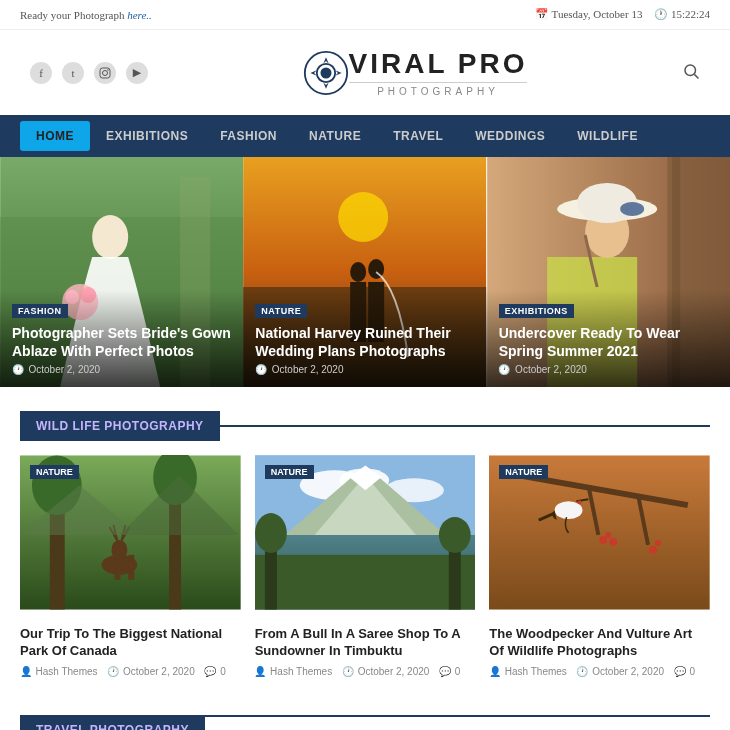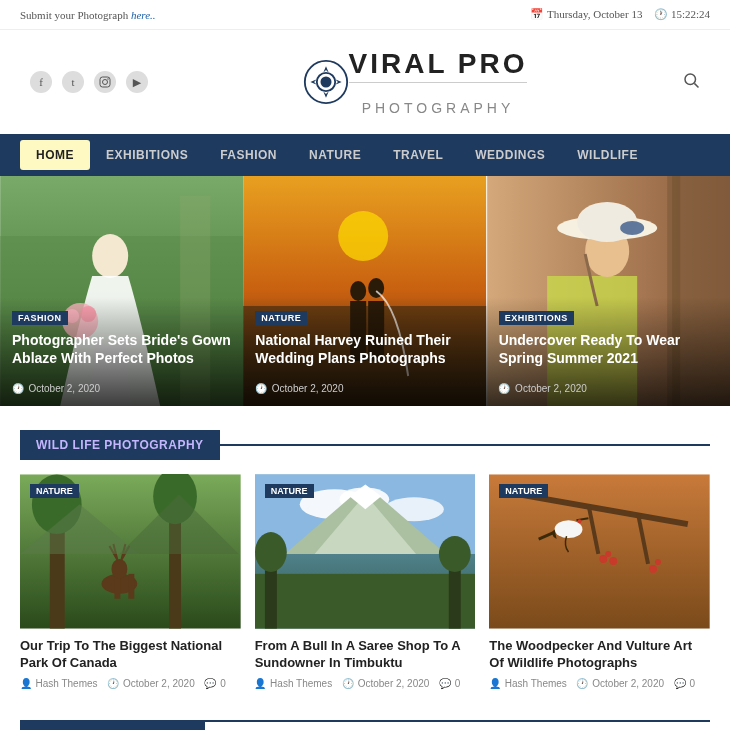--- a/index.html
+++ b/index.html
@@ -20,34 +20,34 @@
     }
     .social-icons { display: flex; gap: 10px; }
     .social-icon {
       width: 22px; height: 22px; border-radius: 50%; background: #ddd;
       display: flex; align-items: center; justify-content: center;
       font-size: 11px; color: #555; cursor: pointer;
     }
     .logo { display: flex; align-items: center; text-align: center; }
     .logo-text { display: flex; flex-direction: column; }
     .logo-title { font-size: 28px; font-weight: 700; letter-spacing: 3px; color: #222; font-family: Arial, sans-serif; }
-    .logo-subtitle { font-size: 14px; letter-spacing: 4px; color: #888; font-family: Arial, sans-serif; border-top: 1px solid #ccc; padding-top: 17px; margin-top: 2px; }
+    .logo-subtitle { font-size: 10px; letter-spacing: 4px; color: #888; font-family: Arial, sans-serif; border-top: 1px solid #ccc; padding-top: 3px; margin-top: 2px; }
     .search-icon-wrap { cursor: pointer; font-size: 16px; color: #555; }
 
     
     .nav {
       background: #1e3a5f; display: flex; align-items: center; padding: 0 20px;
     }
     .nav-item {
       padding: 14px 16px; color: #ccc; font-size: 12px; font-weight: 600;
       letter-spacing: 0.5px; cursor: pointer; font-family: Arial, sans-serif;
       text-transform: uppercase;
     }
     .nav-item.active {
-      background: #fef9c3; color: #222; border-radius: 3px; padding: 8px 16px;
+      background: #0ea5e9; color: #222; border-radius: 3px; padding: 8px 16px;
       margin: 5px 0;
     }
 
     
     .featured-grid {
       display: grid; grid-template-columns: 1fr 1fr 1fr;
       gap: 0; margin: 0;
     }
     .featured-item {
       position: relative; overflow: hidden; height: 230px; cursor: pointer;
@@ -63,21 +63,21 @@
     .tag {
       display: inline-block; background: #1e3a5f; color: #fff;
       font-size: 9px; font-weight: 700; padding: 2px 6px; margin-bottom: 6px;
       font-family: Arial, sans-serif; text-transform: uppercase; letter-spacing: 0.5px;
     }
     .tag.fashion { background: #1e3a5f; }
     .tag.nature { background: #1e3a5f; }
     .tag.exhibitions { background: #1e3a5f; }
     .featured-title {
       color: #fff; font-size: 14px; font-weight: 700; line-height: 1.3;
-      font-family: Arial, sans-serif; margin-bottom: 16px;
+      font-family: Arial, sans-serif; margin-bottom: 4px;
     }
     .featured-date { color: #ccc; font-size: 10px; font-family: Arial, sans-serif; }
     .featured-date span { margin-right: 4px; }
 
     
     .section-heading {
       display: flex; align-items: center; margin: 24px 20px 14px;
     }
     .section-heading-label {
       background: #1e3a5f; color: #c4b5fd; font-size: 12px; font-weight: 700;
@@ -93,21 +93,21 @@
       display: grid; grid-template-columns: 1fr 1fr 1fr;
       gap: 14px; padding: 0 20px;
     }
     .card { cursor: pointer; }
     .card-img-wrap { position: relative; height: 155px; overflow: hidden; }
     .card-tag {
       position: absolute; top: 10px; left: 10px;
       background: #1e3a5f; color: #fff; font-size: 9px; font-weight: 700;
       padding: 2px 6px; font-family: Arial, sans-serif; text-transform: uppercase;
     }
-    .card-body { padding: 9px 0; }
+    .card-body { padding: 16px 0; }
     .card-title {
       font-size: 13px; font-weight: 700; color: #222; line-height: 1.3;
       font-family: Arial, sans-serif; margin-bottom: 6px;
     }
     .card-meta {
       display: flex; gap: 10px; align-items: center; font-size: 10px; color: #888;
       font-family: Arial, sans-serif;
     }
     .card-meta-item { display: flex; align-items: center; gap: 3px; }
 
@@ -117,26 +117,26 @@
     }
 
     
     .camera-svg { width: 46px; height: 46px; }
   </style>
 </head>
 <body>
 
 <div class="top-bar">
   <div>
-    <span>Submit your Photograph </span><a>here..</a>
+    <span>Ready your Photograph </span><a>here..</a>
   </div>
   <div class="top-bar-right">
     <span>
       <span>📅</span>
-      <span>Thursday, October 13</span>
+      <span>Tuesday, October 13</span>
     </span>
     <span>
       <span>🕐</span>
       <span>15:22:24</span>
     </span>
   </div>
 </div>
 
 <div class="header">
   <div class="social-icons">

